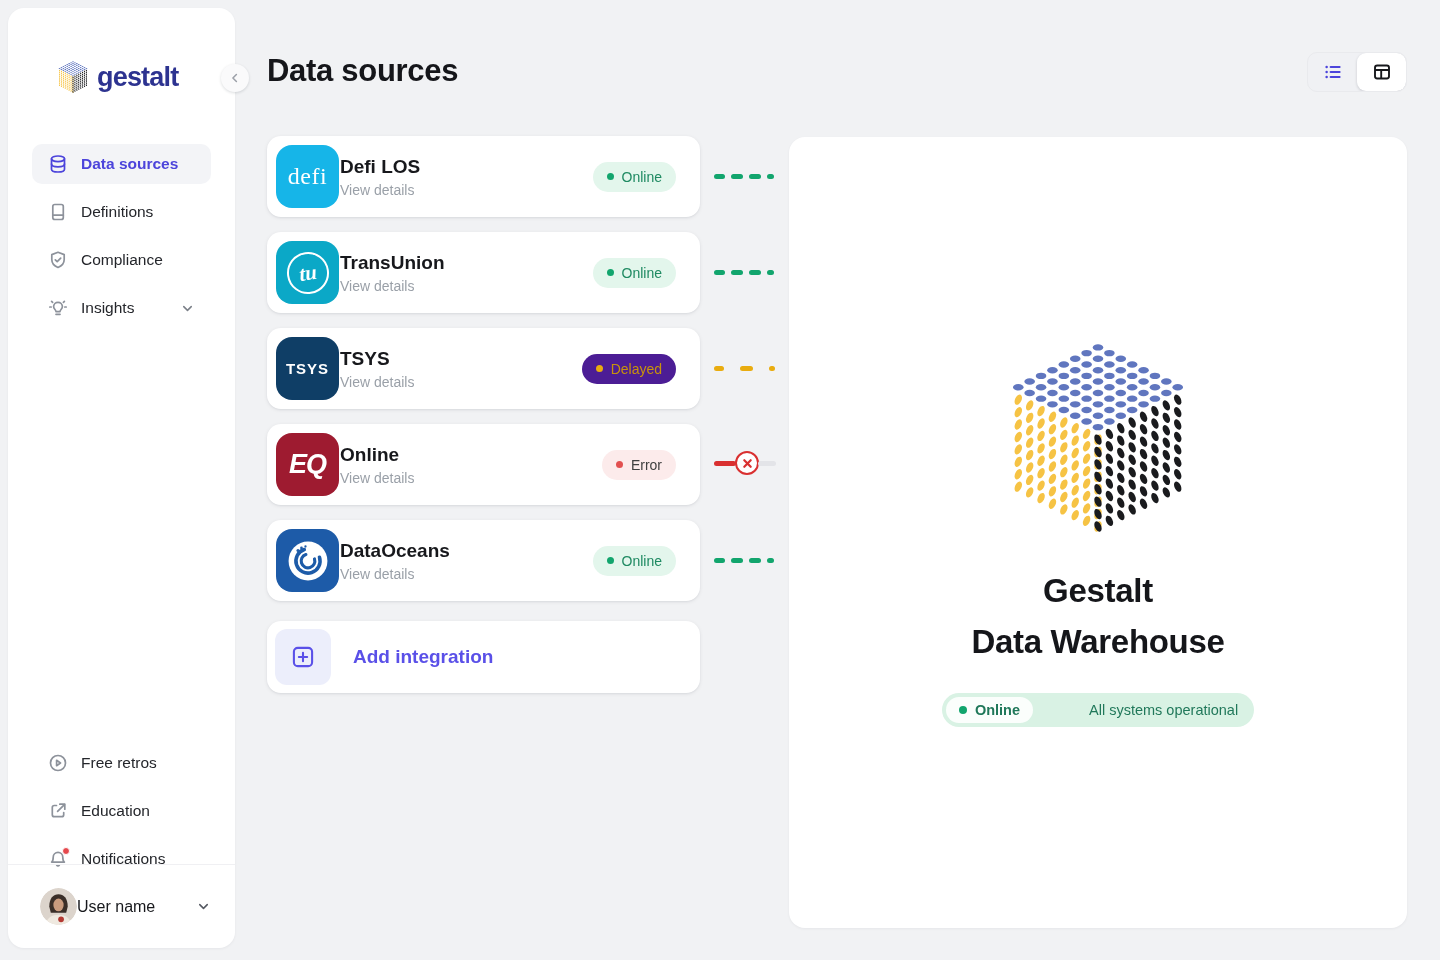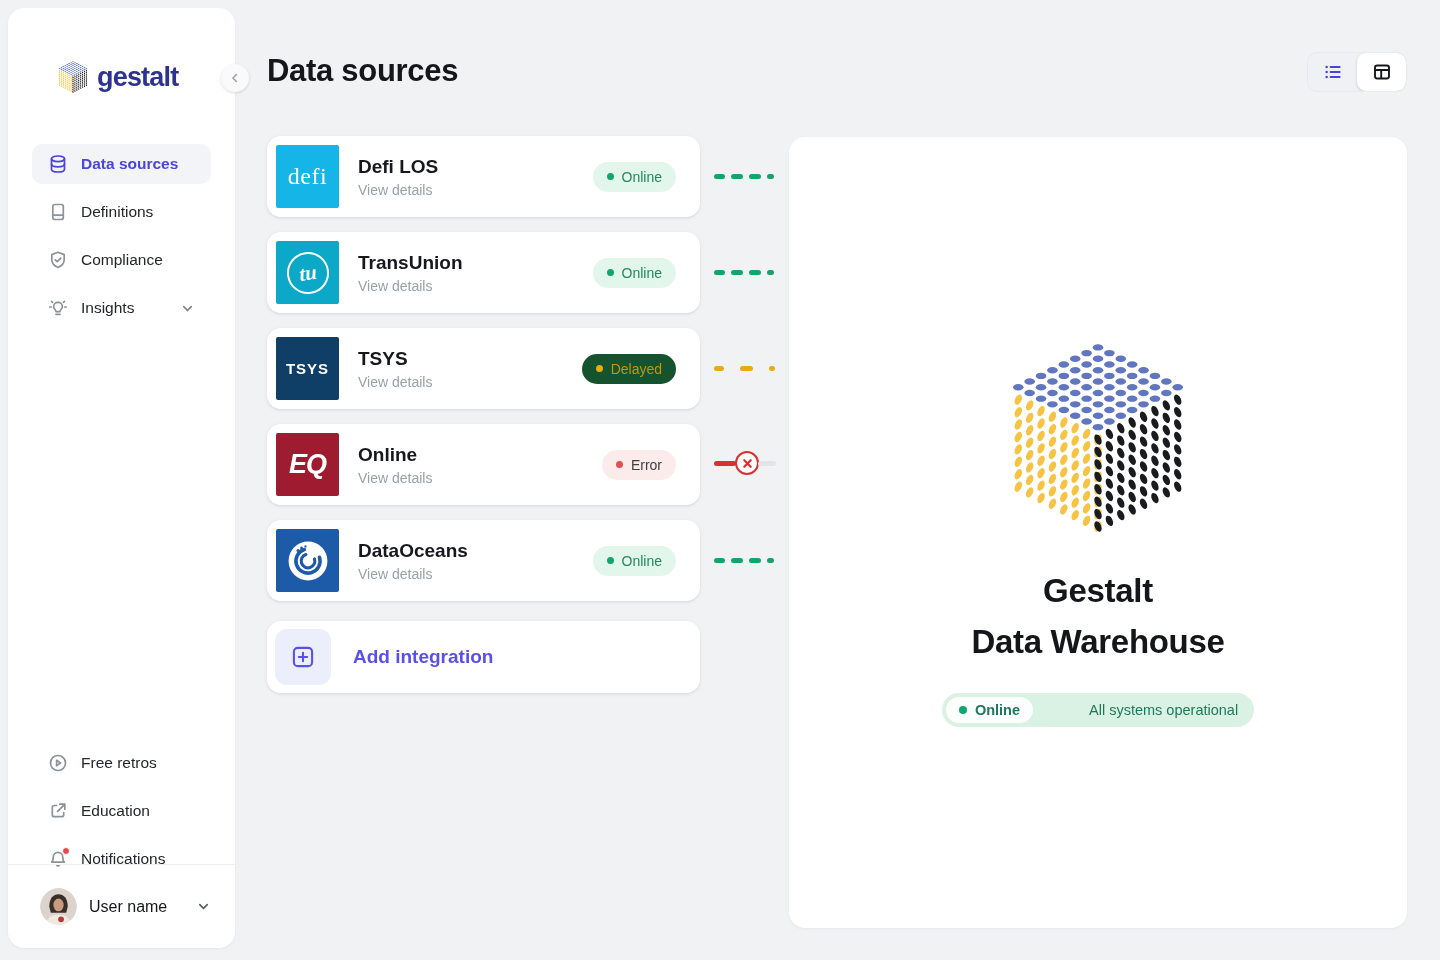--- a/index.html
+++ b/index.html
@@ -19,47 +19,47 @@
               padding:0 16px; border-radius:10px; font-size:15.5px; font-weight:500; color:#24262B; cursor:pointer; }
   .nav-item .nic { color:#8D929B; display:flex; }
   .nav-item.active { background:#F3F4F7; color:#4C44DB; font-weight:700; }
   .nav-item.active .nic { color:#4C44DB; }
   .nav-item .chev { margin-left:auto; color:#7A7F87; display:flex; }
   .nav-bottom { position:absolute; top:735px; left:24px; right:24px; }
   .bell-wrap { position:relative; display:flex; }
   .bell-dot { position:absolute; top:-2px; right:-2px; width:8px; height:8px; border-radius:50%;
               background:#E5484D; border:1.5px solid #fff; }
   .user-row { position:absolute; bottom:0; left:0; right:0; height:84px; border-top:1px solid #F0F0F3;
-              display:flex; align-items:center; padding:0 24px 0 32px; gap:12px; cursor:pointer; }
+              display:flex; align-items:center; padding:0 24px 0 32px; cursor:pointer; }
   .user-name { font-size:16px; font-weight:500; color:#17181C; }
   .user-row .chev { margin-left:auto; color:#545861; display:flex; }
   .avatar { width:37px; height:37px; border-radius:50%; overflow:hidden; flex:0 0 auto; }
 
   
   .page-title { position:absolute; left:267px; top:53px; font-size:31px; font-weight:700; letter-spacing:-0.3px; color:#15161A; }
   .view-toggle { position:absolute; left:1307px; top:52px; width:100px; height:40px; background:#F0F1F4;
                  border:1px solid #E9EAED; border-radius:10px; display:flex; overflow:hidden; }
   .vt-btn { flex:1; display:flex; align-items:center; justify-content:center; cursor:pointer; color:#4C44DB; }
   .vt-btn.selected { background:#fff; border-radius:9px; box-shadow:0 1px 3px rgba(16,24,40,.18); color:#17181C; }
 
   
   .cards { position:absolute; left:267px; top:136px; width:433px; }
   .card { height:81px; margin-bottom:15px; background:#fff; border-radius:14px;
           box-shadow:0 1px 2px rgba(16,24,40,.05), 0 1px 4px rgba(16,24,40,.07);
           display:flex; align-items:center; padding:9px; }
-  .logo { width:63px; height:63px; border-radius:2px; display:flex; align-items:center; justify-content:center;
+  .logo { width:63px; height:63px; border-radius:16px; display:flex; align-items:center; justify-content:center;
           color:#fff; flex:0 0 auto; }
-  .card-text { margin-left:19px; }
+  .card-text { margin-left:1px; }
   .card-name { font-size:19px; font-weight:700; color:#17181C; margin-bottom:4px; }
   .card-link { font-size:14px; color:#9AA0A8; cursor:pointer; }
   .badge { margin-left:auto; margin-right:15px; display:flex; align-items:center; gap:8px;
            padding:7px 14px; border-radius:999px; font-size:14px; font-weight:500; }
   .badge .dot { width:7px; height:7px; border-radius:50%; }
   .badge.online { background:#E3F6EC; color:#1F8A62; } .badge.online .dot { background:#12A56D; }
-  .badge.delayed { background:#14532d; color:#C8930B; } .badge.delayed .dot { background:#E9AC0F; }
+  .badge.delayed { background:#4c1d95; color:#C8930B; } .badge.delayed .dot { background:#E9AC0F; }
   .badge.error { background:#FCEBEB; color:#404040; } .badge.error .dot { background:#E25050; }
 
   .logo-defi { font-family:"Liberation Serif", serif; font-size:24px; letter-spacing:0.5px; }
   .logo-tu-circle { width:42px; height:42px; border:2.5px solid #fff; border-radius:50%;
                     display:flex; align-items:center; justify-content:center;
                     font-family:"Liberation Serif", serif; font-style:italic; font-weight:700; font-size:21px;
                     transform:rotate(-8deg); }
   .logo-tsys { font-weight:700; font-size:15px; letter-spacing:1px; }
   .logo-eq { font-weight:700; font-style:italic; font-size:27px; letter-spacing:-1px; }
 

